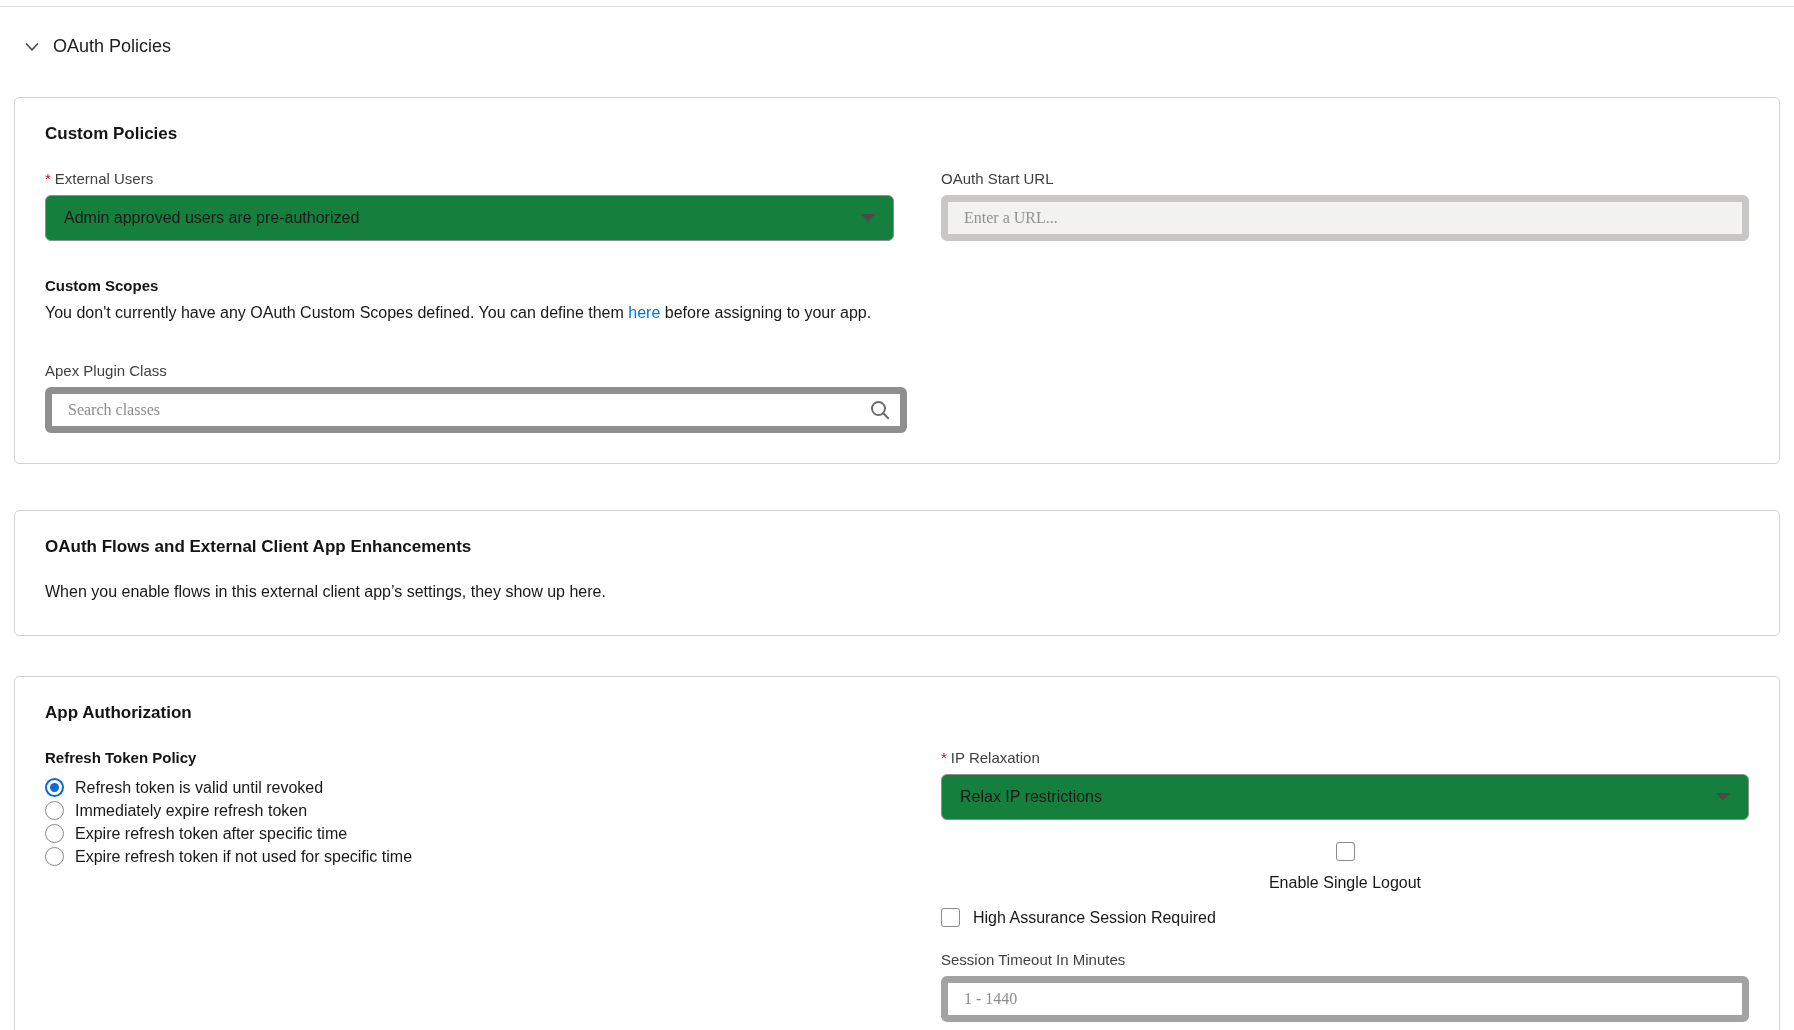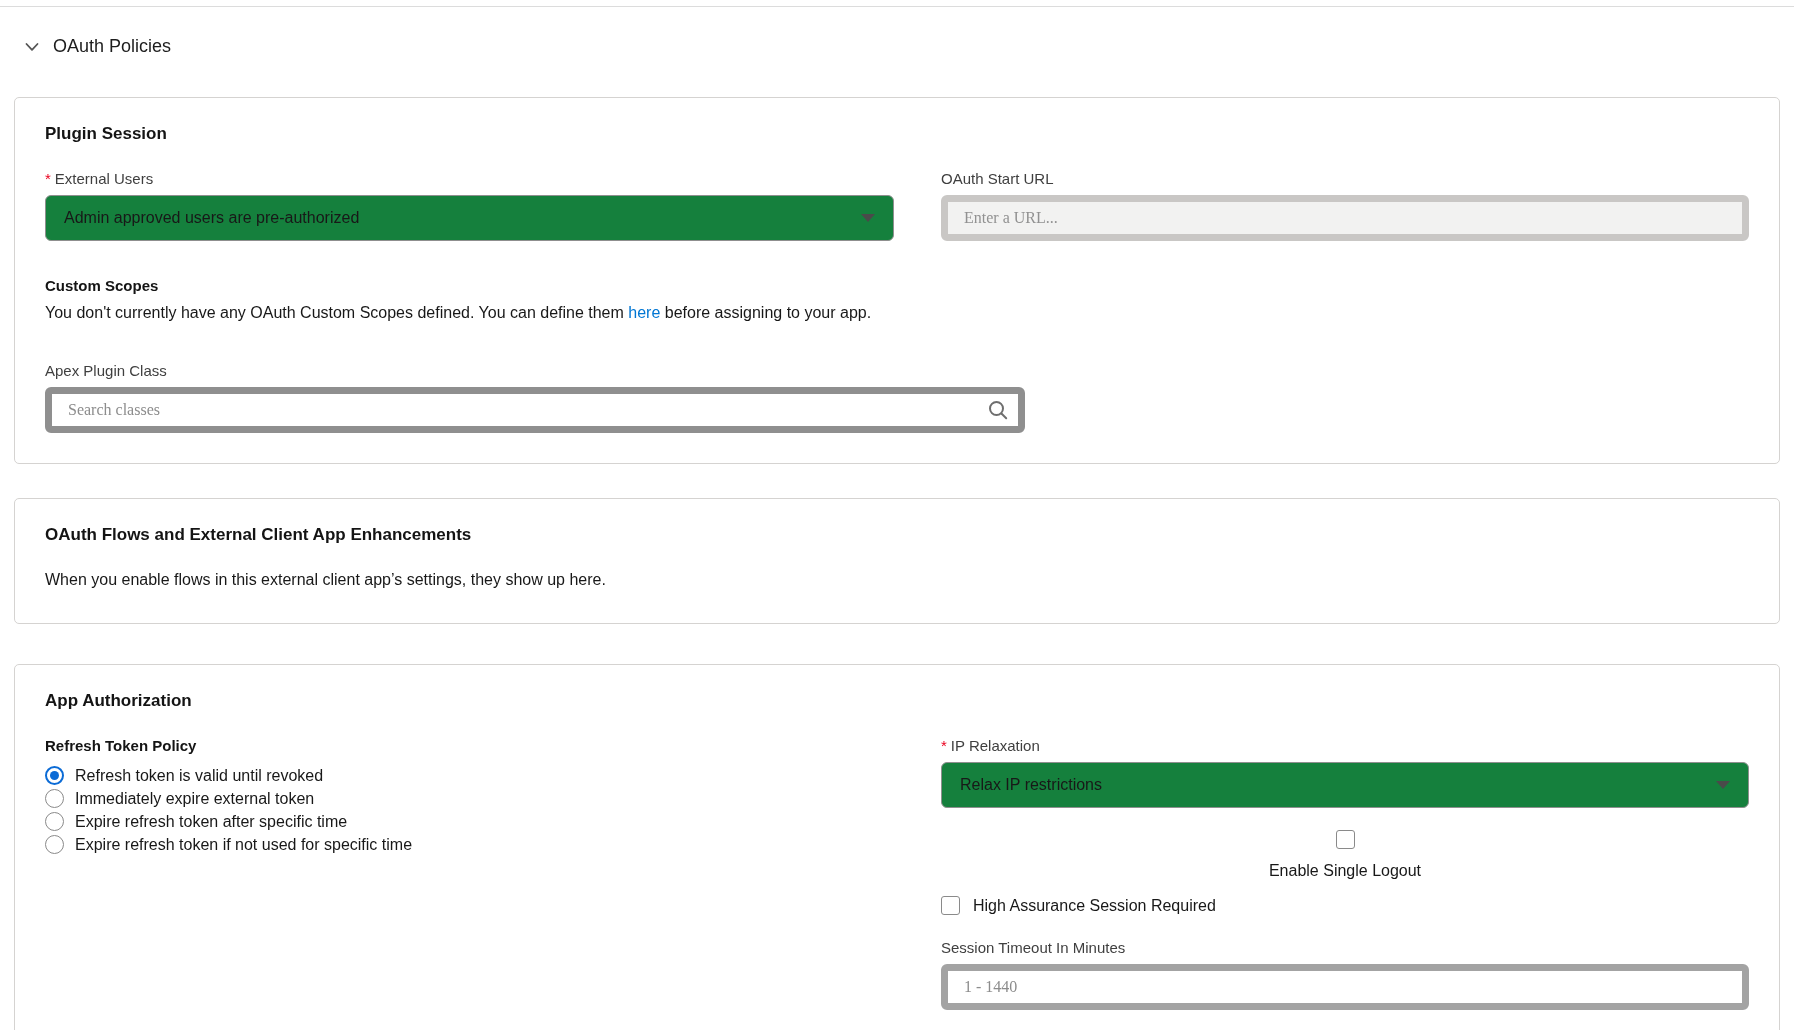--- a/index.html
+++ b/index.html
@@ -21,21 +21,21 @@
   .chevron { display: inline-flex; align-items: center; }
 
   .card {
     margin: 0 14px;
     border: 1px solid #d5d3d1;
     border-radius: 5px;
     background: #fff;
     padding: 26px 30px 30px 30px;
   }
   .card-1 { margin-top: 40px; }
-  .card-2 { margin-top: 34px; }
+  .card-2 { margin-top: 46px; }
   .card-3 { margin-top: 40px; }
 
   .card-title { font-size: 17px; font-weight: 700; color: #141414; margin-bottom: 26px; }
 
   .field-grid { display: grid; grid-template-columns: 849px 1fr; column-gap: 47px; }
 
   .field-label { display: block; font-size: 15px; color: #3f3f3f; margin-bottom: 8px; }
   .req { color: #ea001e; margin-right: 4px; font-size: 15px; }
 
   .select {
@@ -58,21 +58,21 @@
     background: #fff; outline: none;
   }
   .input::placeholder { color: #8c8c8c; }
   .input.disabled { background: #f2f2f1; border-color: #c9c7c5; }
   .input.disabled::placeholder { color: #919191; }
 
   .subheading { font-size: 15px; font-weight: 700; color: #141414; margin: 36px 0 6px; }
   .body-text { font-size: 16px; line-height: 26px; color: #181818; }
   .link { color: #0176d3; text-decoration: none; cursor: pointer; }
 
-  .search-wrap { position: relative; width: 980px; margin-top: 8px; }
+  .search-wrap { position: relative; width: 862px; margin-top: 8px; }
   .search-wrap .input { border-color: #8f8f8f; padding-right: 54px; }
   .search-icon { position: absolute; right: 16px; top: 50%; transform: translateY(-50%); display: flex; cursor: pointer; }
 
   .apex-label { margin-top: 36px; margin-bottom: 0; }
 
   .group-label { font-size: 15px; font-weight: 700; color: #141414; margin-bottom: 10px; }
 
   .radio-row { display: flex; align-items: flex-end; gap: 11px; font-size: 16px; padding: 2px 0; cursor: pointer; color: #181818; }
   .radio {
     width: 19px; height: 19px; flex: none; position: relative;
@@ -98,21 +98,21 @@
   <div class="section-header">
     <span class="chevron">
       <svg width="16" height="16" viewBox="0 0 16 16">
           <path d="M2.5 5 L8 10.8 L13.5 5" stroke="#555" stroke-width="1.8" fill="none" stroke-linecap="round" stroke-linejoin="round"></path>
         </svg>
     </span>
     <span>OAuth Policies</span>
   </div>
 
   <div class="card card-1">
-    <div class="card-title">Plugin Session</div>
+    <div class="card-title">Custom Policies</div>
 
     <div class="field-grid">
       <div>
         <label class="field-label"><span class="req">*</span><span>External Users</span></label>
         <div class="select">
           <span>Admin approved users are pre-authorized</span>
           <span class="caret"></span>
         </div>
       </div>
       <div>
@@ -147,21 +147,21 @@
     <div class="field-grid">
       <div>
         <div class="group-label">Refresh Token Policy</div>
 
         <label class="radio-row">
           <span class="radio checked"></span>
           <span>Refresh token is valid until revoked</span>
         </label>
         <label class="radio-row">
           <span class="radio"></span>
-          <span>Immediately expire external token</span>
+          <span>Immediately expire refresh token</span>
         </label>
         <label class="radio-row">
           <span class="radio"></span>
           <span>Expire refresh token after specific time</span>
         </label>
         <label class="radio-row">
           <span class="radio"></span>
           <span>Expire refresh token if not used for specific time</span>
         </label>
       </div>

